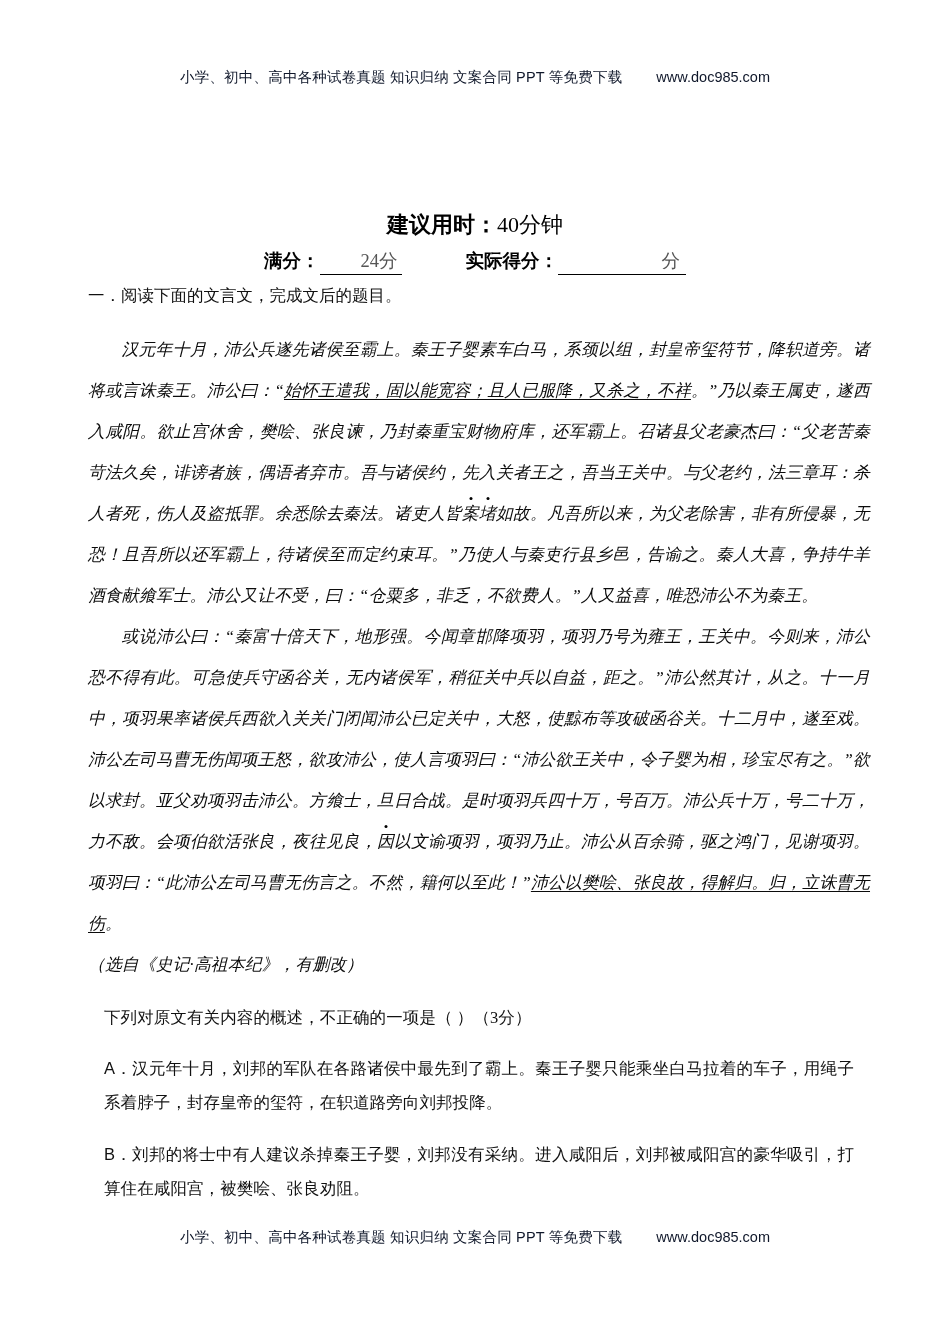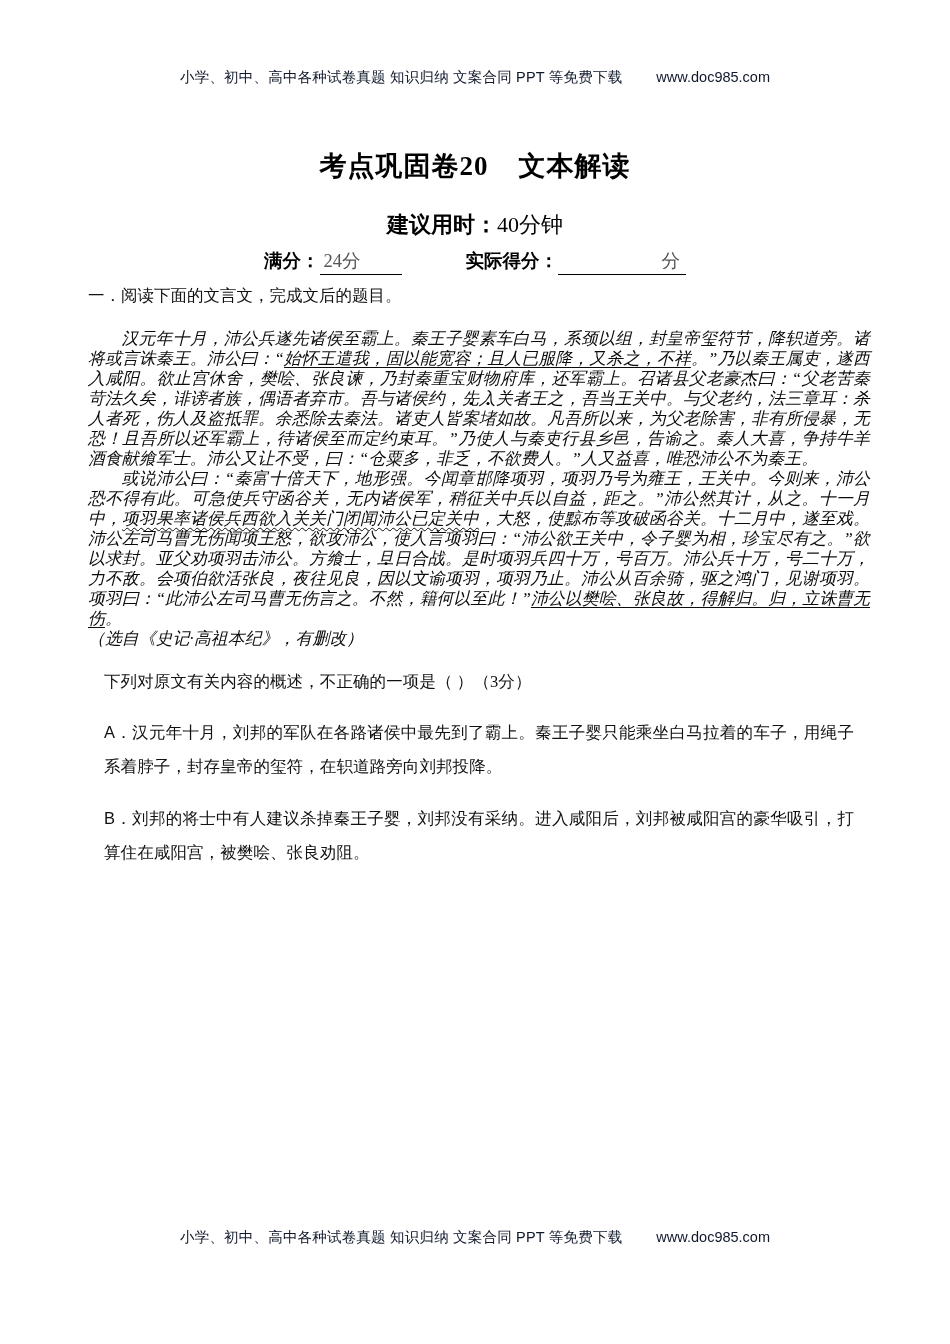--- a/index.html
+++ b/index.html
@@ -66,21 +66,21 @@
     top: 248px;
     left: 0;
     width: 950px;
     text-align: center;
     font-size: 18.5px;
   }
   .score-line .lbl { font-weight: bold; }
   .score-line .blank {
     display: inline-block;
     border-bottom: 1px solid #000;
-    text-align: left;
+    text-align: right;
     padding: 0 4px 1px 4px;
     color: #555;
   }
   .score-line .blank.full { min-width: 74px; }
   .score-line .blank.actual { min-width: 118px; text-align: right; padding-right: 6px; }
   .score-line .midgap { display: inline-block; width: 64px; }
 
   
   .body-wrap {
     position: absolute;
@@ -93,32 +93,31 @@
     line-height: 31px;
     font-family: "Liberation Serif", "DejaVu Serif", serif;
     color: #111;
     margin-bottom: 18px;
   }
 
   
   .passage p {
     margin: 0;
     font-size: 16.8px;
-    line-height: 20px;
+    line-height: 41px;
     text-align: justify;
     text-justify: inter-ideograph;
     font-style: italic;
     letter-spacing: .15px;
     color: #0b0b0b;
   }
   .passage p.indent { text-indent: 2em; }
 
   .u-line { text-decoration: underline; text-underline-offset: 3px; }
   .u-wavy {
-    text-decoration: underline;
     text-decoration-style: wavy;
     text-decoration-thickness: 1px;
     text-underline-offset: 3px;
   }
   .dotted-em {
     border-bottom: 0;
     position: relative;
   }
   .dotted-em::after {
     content: "";
@@ -163,23 +162,20 @@
 </style>
 </head>
 <body>
 
 <div class="page">
 
   <div class="running running-head">
     <span>小学、初中、高中各种试卷真题 知识归纳 文案合同 PPT 等免费下载</span><span class="gap"></span><span class="url">www.doc985.com</span>
   </div>
 
-  <div class="doc-title">
-    <span>考点巩固卷20</span><span class="sp"></span><span>文本解读</span>
-  </div>
 
   <div class="time-line">
     <span class="lbl">建议用时：</span><span>40分钟</span>
   </div>
 
   <div class="score-line">
     <span class="lbl">满分：</span><span class="blank full">24分</span><span class="midgap"></span><span class="lbl">实际得分：</span><span class="blank actual">分</span>
   </div>
 
   <div class="body-wrap">

